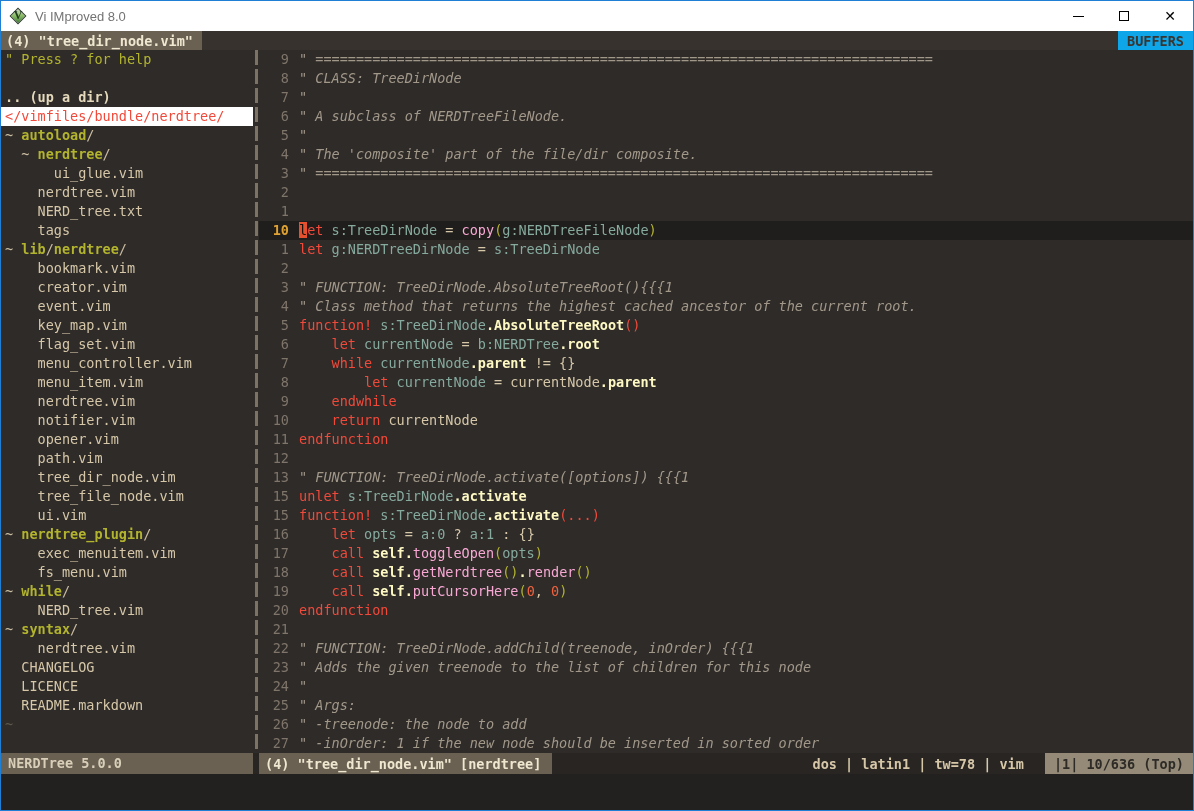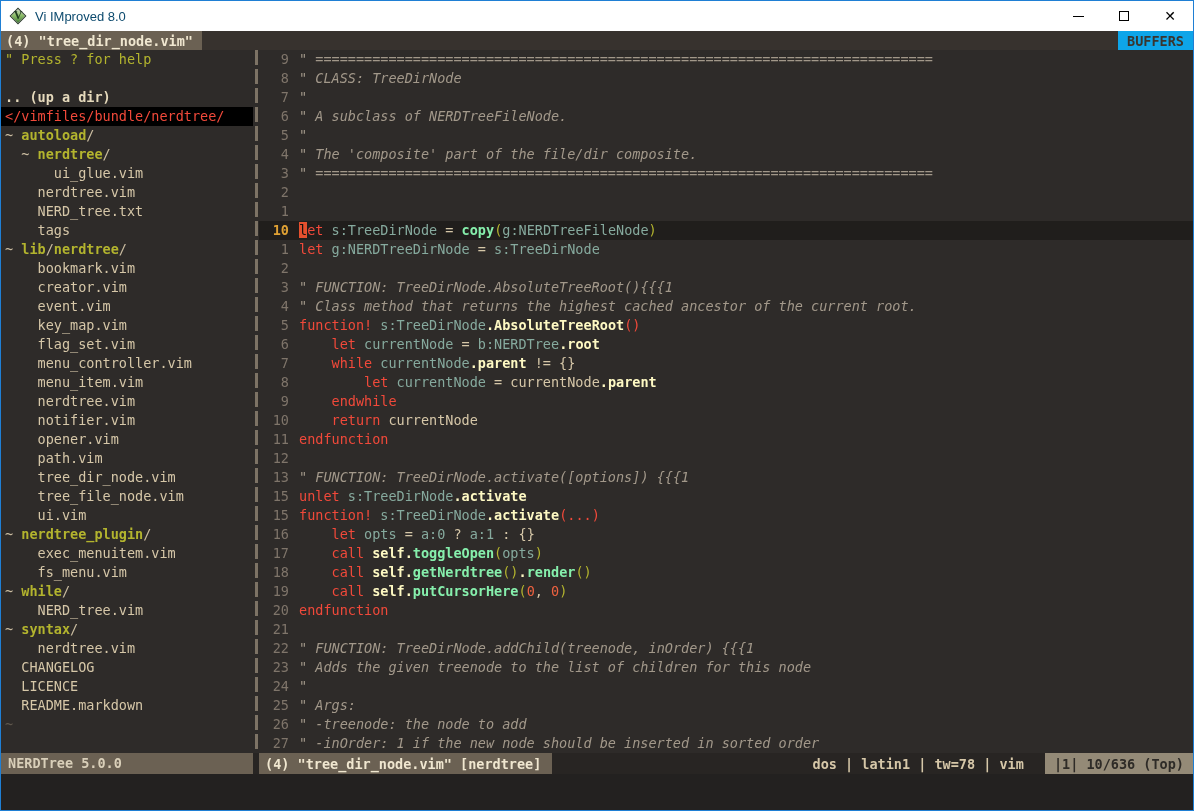--- a/index.html
+++ b/index.html
@@ -16,39 +16,39 @@
   .vim-icon .diamond{
     position:absolute;left:3px;top:3px;width:12px;height:12px;
     transform:rotate(45deg);
     background:linear-gradient(135deg,#cfd6c3 0%,#8fbf6a 45%,#3f7a34 100%);
     border:1px solid #2c3b2c;box-sizing:border-box;
   }
   .vim-icon .v{
     position:absolute;left:0;top:1px;width:18px;text-align:center;
     font-family:"Liberation Serif",serif;font-weight:bold;font-size:12px;color:#1e3b1e;
   }
-  .title-text{font-family:"Liberation Sans",sans-serif;font-size:13px;color:#0c4a6e;}
+  .title-text{font-family:"Liberation Sans",sans-serif;font-size:13px;color:#737373;}
   .win-controls{display:flex;height:100%;}
   .wbtn{width:46px;height:100%;display:flex;align-items:center;justify-content:center;color:#000;}
   .glyph-min{width:11px;height:1px;background:#000;display:block;}
   .glyph-max{width:10px;height:10px;border:1px solid #000;display:block;box-sizing:border-box;}
   .glyph-close{font-size:14px;line-height:14px;font-family:"DejaVu Sans",sans-serif;}
   
   .tabline{height:19px;background:#37322e;display:flex;align-items:stretch;flex:0 0 auto;}
   .tab{background:#6b6153;color:#f0e7d0;font-weight:bold;padding:0 9px 0 5px;
        white-space:pre;display:flex;align-items:center;}
   .tabfill{flex:1;}
   .buffers-label{background:#0ea5e9;color:#3a352f;font-weight:bold;padding:0 9px;
        display:flex;align-items:center;}
   
   .main{flex:0 0 auto;display:flex;height:724px;}
   .left-col{width:252px;display:flex;flex-direction:column;flex:0 0 auto;overflow:hidden;}
   .tree{flex:1;overflow:hidden;padding-top:0;}
   .trow{height:19px;line-height:19px;white-space:pre;padding-left:4px;}
-  .trow.root{background:#000000;}
+  .trow.root{background:#ffffff;}
   .tk-help{color:#b3b42e;}
   .tk-up{color:#e6dabc;font-weight:bold;}
   .tk-rootpath{color:#f1493a;}
   .tk-tilde{color:#cbbda1;}
   .tk-dir{color:#b3b42e;font-weight:bold;}
   .tk-slash{color:#cbbda1;}
   .tk-file{color:#d6c7a8;}
   .tk-plain{color:#d6c7a8;}
   .tk-eob{color:#5f574c;}
   .tree-status{height:21px;line-height:21px;background:#6b6153;color:#d9cfb9;
@@ -63,21 +63,21 @@
   .code{flex:1;overflow:hidden;}
   .crow{height:19px;line-height:19px;display:flex;}
   .crow.current{background:#201e1c;}
   .lnum{width:30px;flex:0 0 auto;text-align:right;color:#7f756a;margin-right:10px;}
   .crow.current .lnum{color:#dfa134;font-weight:bold;}
   .ltext{white-space:pre;flex:1;}
   .tok-c{color:#a2988a;font-style:italic;}
   .tok-cb{color:#a2988a;font-style:italic;font-weight:normal;}
   .tok-k{color:#f1493a;}
   .tok-i{color:#86aa9e;}
-  .tok-f{color:#86efac;font-weight:bold;text-align:right;}
+  .tok-f{color:#f9a8d4;font-weight:normal;text-align:right;}
   .tok-fp{color:#b3b42e;}
   .tok-m{color:#fef9c3;font-weight:bold;}
   .tok-p{color:#d6c7a8;}
   .tok-n{color:#ef6240;}
   .tok-pd{color:#f1493a;}
   .tok-cursor{background:#e5502e;color:#16130f;}
   
   .statusline{height:21px;flex:0 0 auto;display:flex;align-items:stretch;background:#282523;
        font-weight:bold;white-space:pre;}
   .sl-file{background:#6b6153;color:#f0e7d0;padding:0 11px 0 6px;display:flex;align-items:center;}

